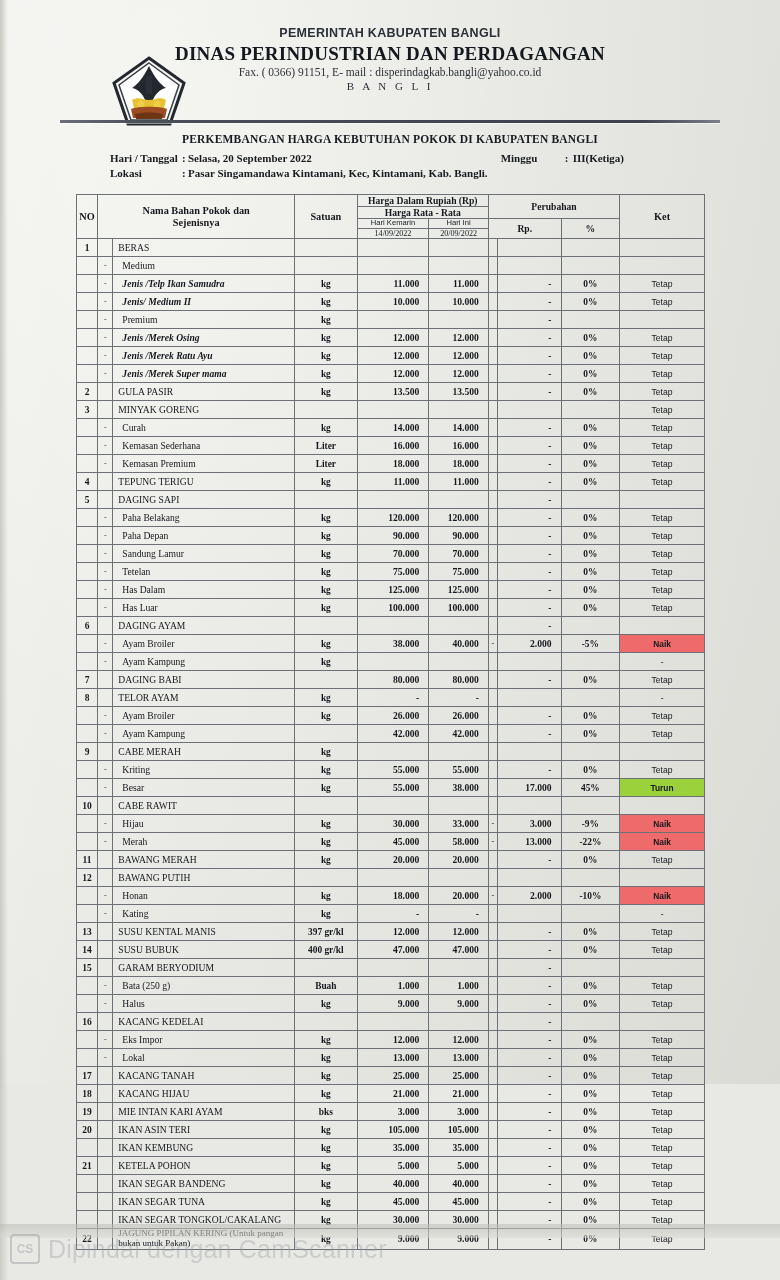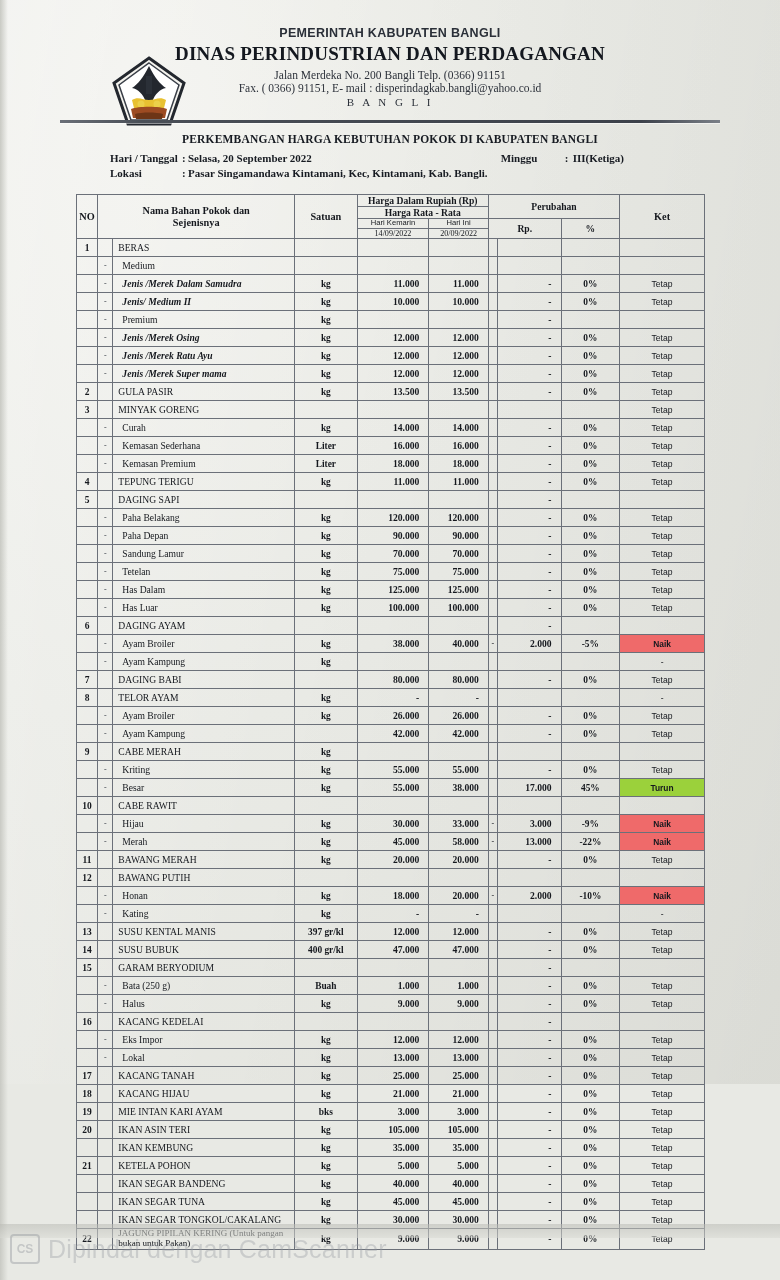--- a/index.html
+++ b/index.html
@@ -118,21 +118,20 @@
       <circle cx="45" cy="48" r="3.5" fill="#ecd04a"></circle>
       <path d="M19 53 C26 50 48 50 55 53 L53 62 L21 62 Z" fill="#9d4b22"></path>
       <path d="M23 58 C30 56 44 56 51 58 L50 63 L24 63 Z" fill="#6d3516"></path>
       <rect x="34" y="20" width="6" height="18" fill="#2b3038"></rect>
     </svg>
   </div>
 
   <div class="letterhead">
     <div class="lh-line1">PEMERINTAH KABUPATEN BANGLI</div>
     <div class="lh-line2">DINAS PERINDUSTRIAN DAN PERDAGANGAN</div>
-    <div class="lh-line3">Jalan Merdeka No. 200 Bangli Telp. (0366) 91151</div>
     <div class="lh-line4">Fax. ( 0366) 91151, E- mail : disperindagkab.bangli@yahoo.co.id</div>
     <div class="lh-line5">B A N G L I</div>
   </div>
 
   <div class="rule"></div>
 
   <div class="doc-title">PERKEMBANGAN HARGA KEBUTUHAN POKOK DI KABUPATEN BANGLI</div>
 
   <div class="meta">
     <div class="meta-row">
@@ -213,21 +212,21 @@
             <td class="c-num"></td>
             <td class="c-num"></td>
             <td class="c-sign"></td>
             <td class="c-num"></td>
             <td class="c-pct"></td>
             <td class="c-ket"></td>
           </tr>
           <tr>
             <td class="c-no"></td>
             <td class="c-dash">-</td>
-            <td class="c-name lvl1 ital">Jenis /Merek Dalam Samudra</td>
+            <td class="c-name lvl1 ital">Jenis /Telp Ikan Samudra</td>
             <td class="c-unit">kg</td>
             <td class="c-num">11.000</td>
             <td class="c-num">11.000</td>
             <td class="c-sign"></td>
             <td class="c-num">-</td>
             <td class="c-pct">0%</td>
             <td class="c-ket">Tetap</td>
           </tr>
           <tr>
             <td class="c-no"></td>

